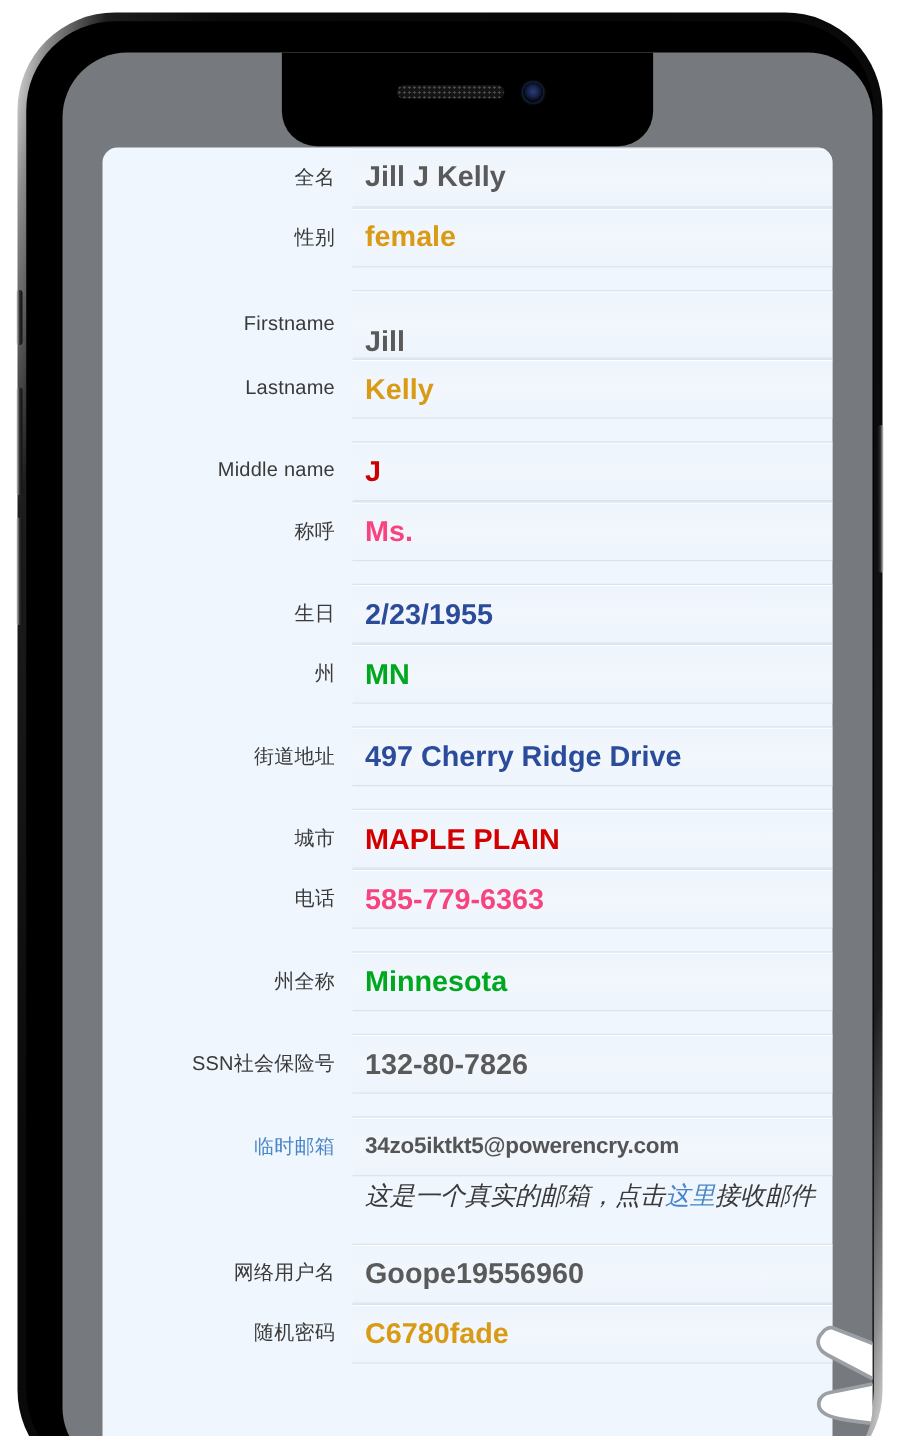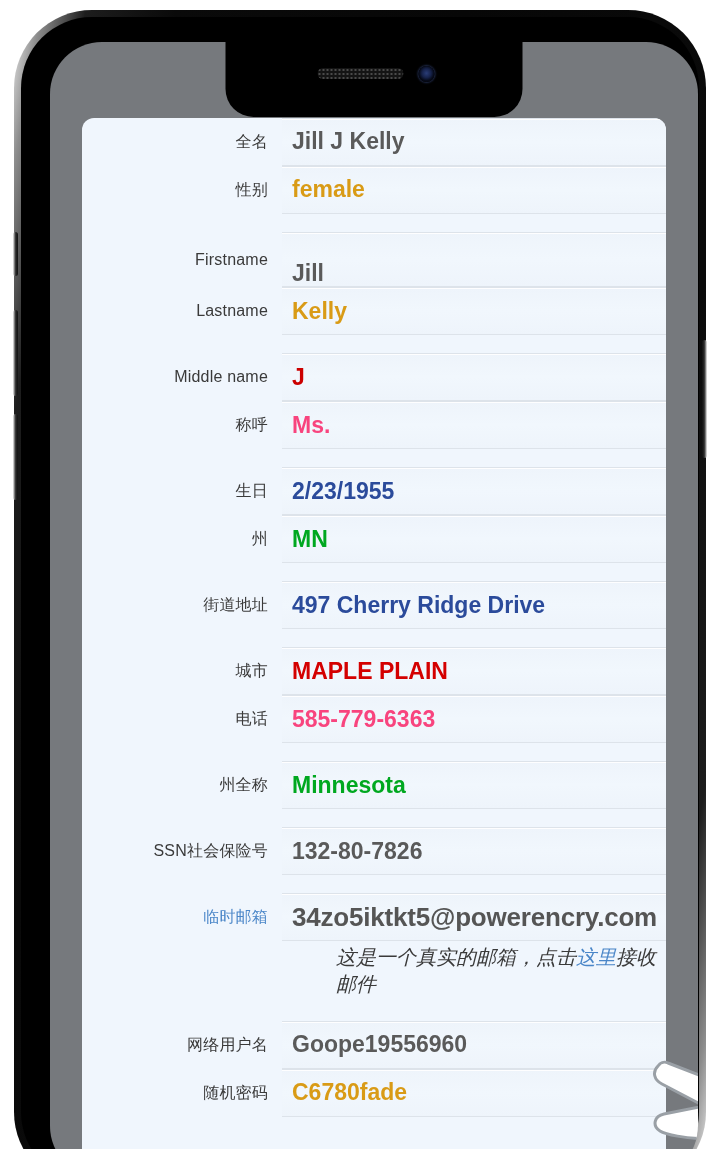--- a/index.html
+++ b/index.html
@@ -142,24 +142,24 @@
     background: linear-gradient(180deg,#eef4fb 0%,#f1f7fd 50%,#eef4fb 100%);
     box-shadow: inset 0 1px 0 rgba(255,255,255,.9);
     min-height: 48px;
   }
   .field-value {
     font-size: 23px;
     font-weight: bold;
     white-space: nowrap;
     line-height: 1.1;
   }
-  .field-value.email { font-weight: bold; color: #555; font-size: 26px; letter-spacing: -.2px; }
-
-  
-  .hint-row { display: flex; gap: 44px; }
+  .field-value.email { font-weight: bold; color: #555; font-size: 18px; letter-spacing: -.2px; }
+
+  
+  .hint-row { display: flex; }
   .hint-spacer { width: 200px; flex: 0 0 200px; }
   .hint-text {
     flex: 1 1 auto;
     padding: 3px 10px 6px 10px;
     font-size: 20px;
     font-style: italic;
     color: #3a3a3a;
     line-height: 1.32;
   }
   .hint-text a { color: #4a86c8; text-decoration: none; }

